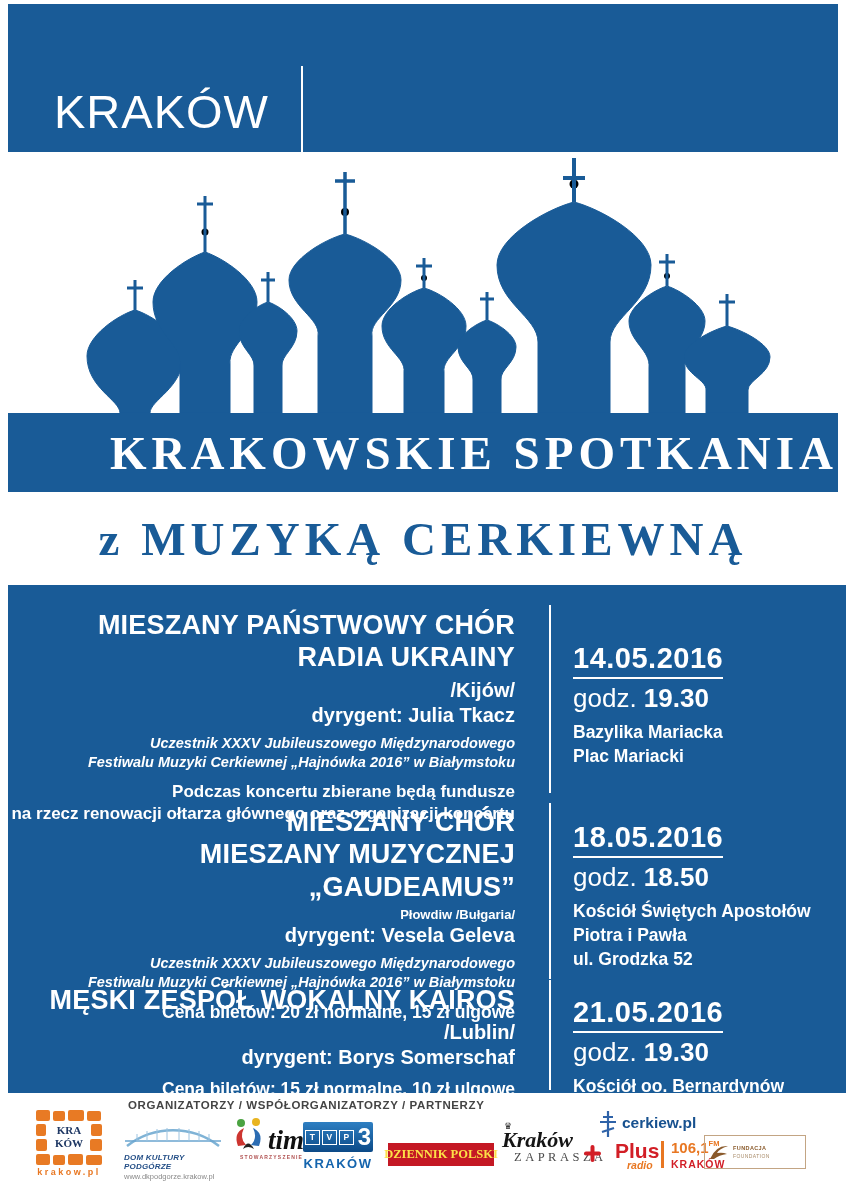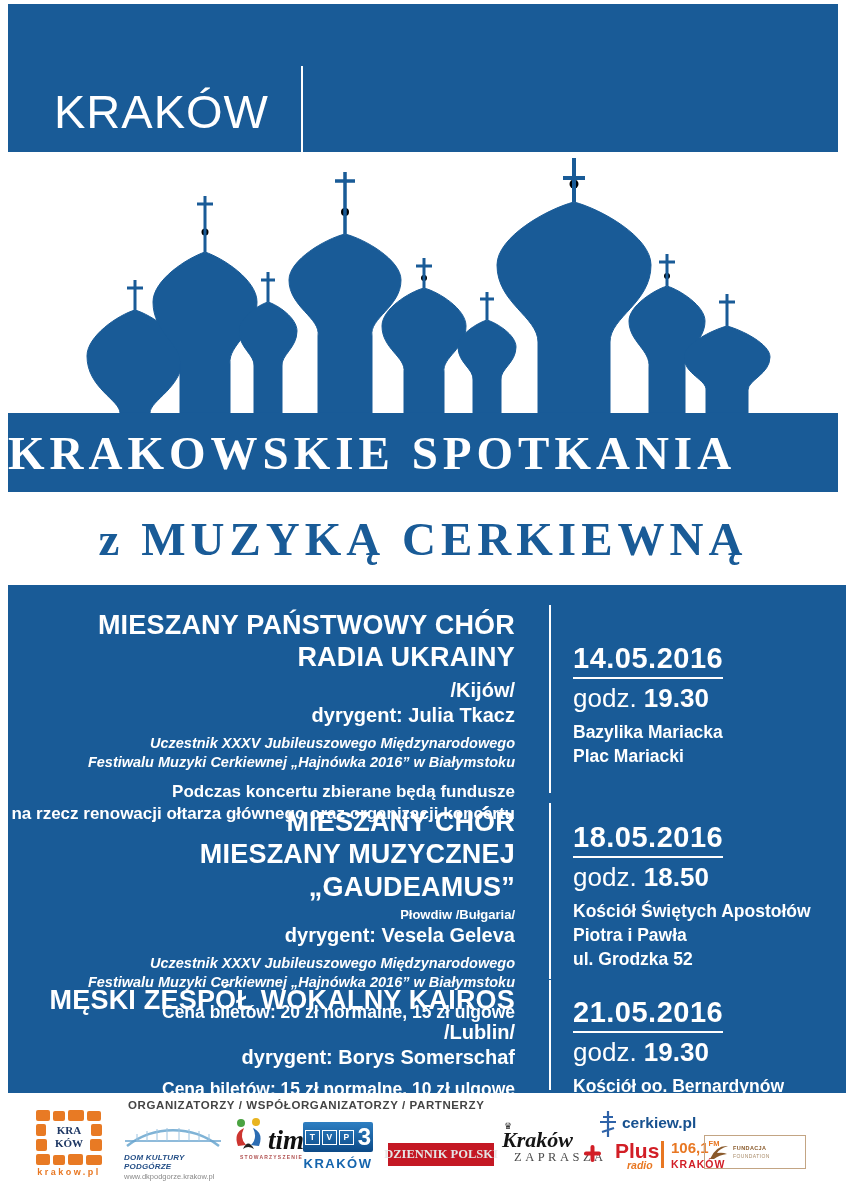--- a/index.html
+++ b/index.html
@@ -11,21 +11,21 @@
   .header-city{position:absolute;left:46px;top:84px;color:#fff;font-size:47px;font-weight:400;letter-spacing:1px;line-height:1;}
   .header-vline{position:absolute;left:293px;top:62px;width:2px;height:86px;background:#fff;}
 
   
   .domes{position:absolute;left:0;top:152px;width:846px;height:261px;}
   .domes path,.domes line{fill:#195b97;stroke:#195b97;}
   .domes .st{fill:none;}
 
   
   .title-band{position:absolute;left:8px;top:413px;width:830px;height:79px;background:#195b97;
-              display:flex;align-items:center;justify-content:flex-start;}
+              display:flex;align-items:center;justify-content:flex-end;}
   .title-main{color:#fff;font-family:"Liberation Serif",serif;font-weight:700;font-size:47px;letter-spacing:5px;white-space:nowrap;}
   .title-sub-wrap{position:absolute;left:0;top:492px;width:846px;height:93px;display:flex;align-items:center;justify-content:center;}
   .title-sub{color:#195b97;font-family:"Liberation Serif",serif;font-weight:700;font-size:47px;letter-spacing:5px;white-space:nowrap;}
 
   
   .main{position:absolute;left:8px;top:585px;width:830px;height:508px;background:#195b97;padding-left:23px;}
   .divider{position:absolute;left:541px;width:2px;background:#fff;}
   .d1{top:20px;height:188px;} .d2{top:218px;height:176px;} .d3{top:395px;height:110px;}
   .sec-left{position:absolute;left:0;width:507px;text-align:right;color:#fff;}
   .sec-right{position:absolute;left:565px;width:255px;color:#fff;text-align:left;}
@@ -55,21 +55,21 @@
   .tim-word{font-family:"Liberation Serif",serif;font-style:italic;font-weight:700;font-size:27px;color:#111;line-height:.9;margin-left:2px;}
   .tim-cap{font-size:5px;color:#b05050;letter-spacing:1.2px;margin:2px 0 0 10px;font-weight:700;}
   .tvp{left:303px;top:1122px;width:70px;}
   .tvp-box{display:flex;align-items:center;justify-content:center;gap:2px;width:70px;height:30px;
            background:linear-gradient(180deg,#2e7fc2,#0c4a87);border-radius:2px;}
   .tvp-sq{width:13px;height:13px;border:1.5px solid #fff;color:#fff;font-size:8.5px;font-weight:700;
           display:flex;align-items:center;justify-content:center;}
   .tvp-3{color:#fff;font-size:24px;font-weight:700;margin-left:2px;line-height:1;}
   .tvp-city{color:#1565ae;font-size:13px;font-weight:700;letter-spacing:1.5px;text-align:center;margin-top:4px;}
   .dzp{left:388px;top:1143px;width:106px;height:23px;background:#c41824;display:flex;align-items:center;justify-content:center;}
-  .dzp span{color:#e5e5e5;font-family:"Liberation Serif",serif;font-weight:700;font-size:12.5px;white-space:nowrap;}
+  .dzp span{color:#fde047;font-family:"Liberation Serif",serif;font-weight:700;font-size:12.5px;white-space:nowrap;}
   .zap{left:502px;top:1124px;}
   .zap-crown{font-size:9px;color:#222;line-height:.5;margin-left:2px;}
   .zap-name{font-family:"Liberation Serif",serif;font-style:italic;font-weight:700;font-size:22px;color:#151515;line-height:1;}
   .zap-sub{font-family:"Liberation Serif",serif;font-size:12.5px;color:#4a4a4a;letter-spacing:3.5px;margin:0 0 0 12px;line-height:1.1;}
   .cerk-cross{left:598px;top:1108px;}
   .cerk-name{position:absolute;left:622px;top:1114px;color:#17518f;font-size:15.5px;font-weight:700;}
   .plus{left:584px;top:1140px;display:flex;align-items:flex-start;}
   .plus-main{position:relative;width:58px;height:30px;}
   .plus-word{position:absolute;left:14px;top:0;color:#d21e26;font-size:21px;font-weight:800;line-height:1;}
   .plus-radio{position:absolute;left:26px;top:19px;color:#e87722;font-size:10.5px;font-style:italic;font-weight:700;}

